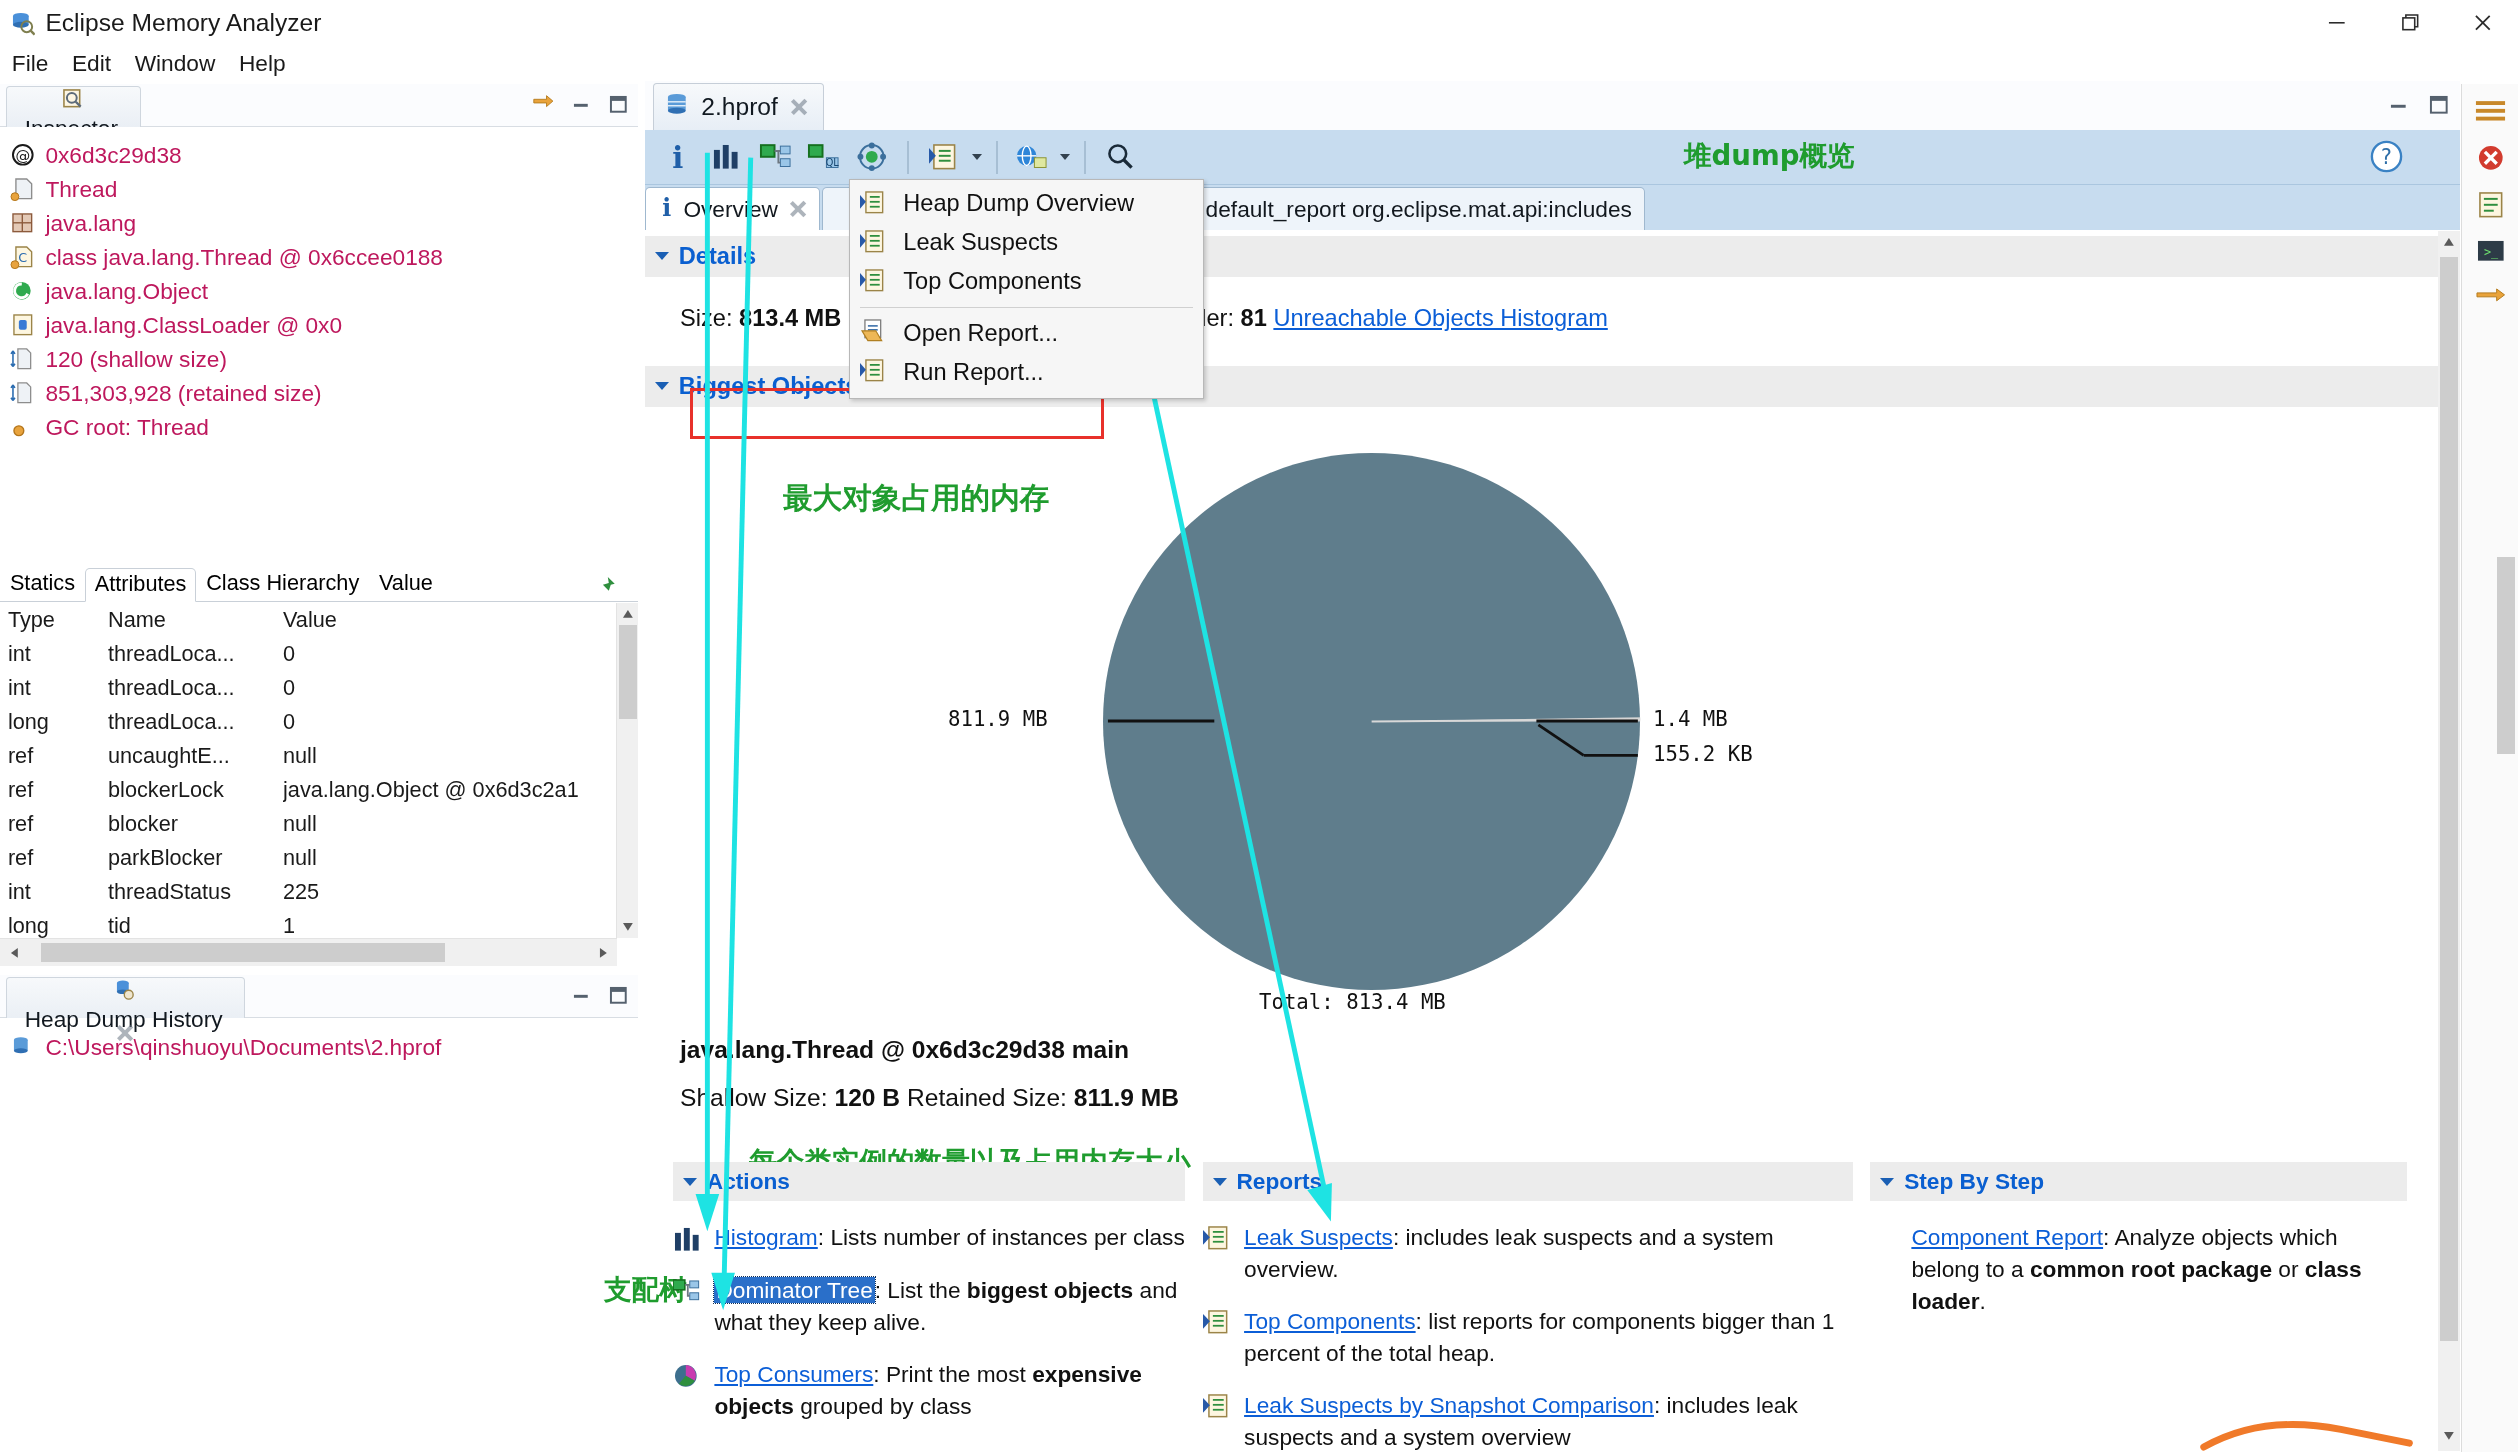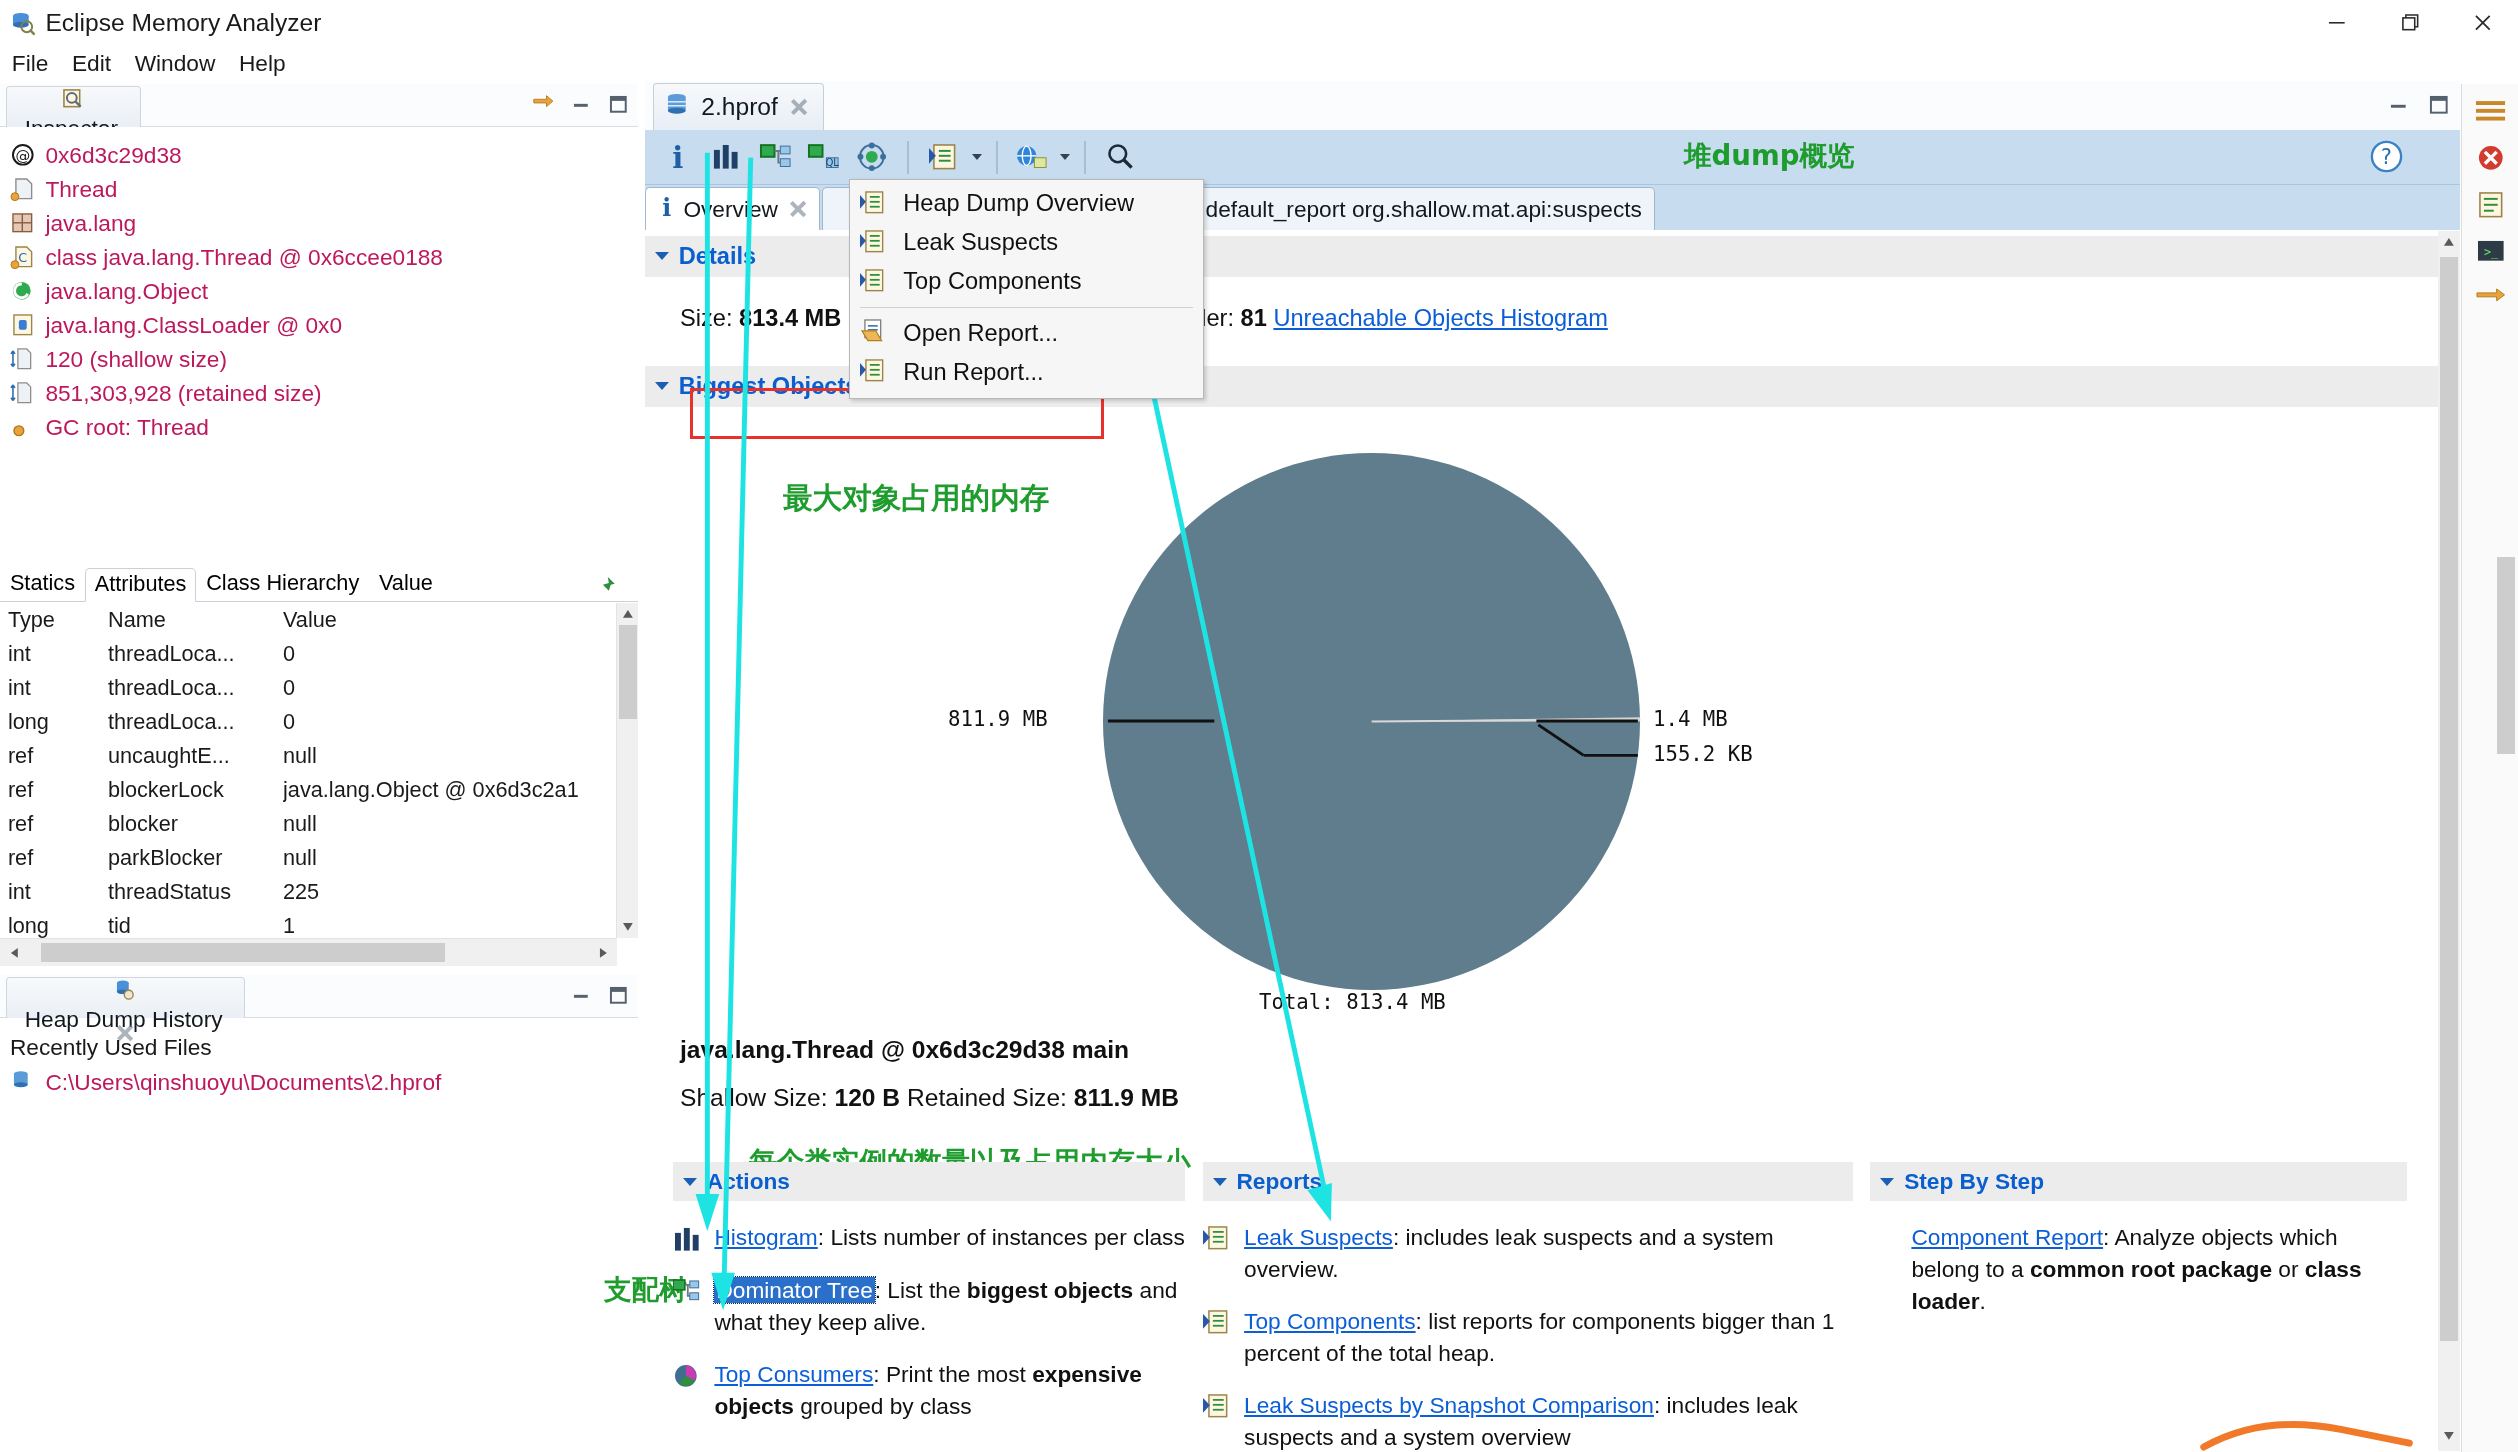--- a/index.html
+++ b/index.html
@@ -473,21 +473,20 @@
           </span>
           <span class="mini-btn">
             <svg width="21.7" height="21.7" viewBox="0 0 22 22">
                 <rect x="4" y="4" width="15" height="15" fill="none" stroke="#55616e" stroke-width="2"></rect>
                 <rect x="4" y="4" width="15" height="4" fill="#55616e"></rect>
               </svg>
           </span>
         </div>
       </div>
       <div class="hdh-body">
-        <div class="hdh-title">Recently Used Files</div>
         <div class="hdh-file">
           <span class="ins-icon">
             <svg width="23.6" height="23.6" viewBox="0 0 24 24">
               <ellipse cx="11" cy="5" rx="7" ry="2.6" fill="#5a9bd8"></ellipse>
               <rect x="4" y="5" width="14" height="11" fill="#5a9bd8"></rect>
               <ellipse cx="11" cy="16" rx="7" ry="2.6" fill="#2f6fb3"></ellipse>
             </svg>
           </span>
           <span class="ins-label">C:\Users\qinshuoyu\Documents\2.hprof</span>
         </div>
@@ -618,21 +617,21 @@
       <div class="itab plain">
         <span>
           <svg width="25.6" height="25.6" viewBox="0 0 26 26">
             <rect x="6" y="2" width="17" height="21" fill="#fdf6e0" stroke="#9b8448" stroke-width="1.4"></rect>
             <line x1="10" y1="7" x2="20" y2="7" stroke="#2f8f3e" stroke-width="1.8"></line>
             <line x1="10" y1="12" x2="20" y2="12" stroke="#2f8f3e" stroke-width="1.8"></line>
             <line x1="10" y1="17" x2="20" y2="17" stroke="#2f8f3e" stroke-width="1.8"></line>
             <polygon points="1,5 1,19 7,12" fill="#2759a8"></polygon>
           </svg>
         </span>
-        <span class="lbl">default_report  org.shallow.mat.api:suspects</span>
+        <span class="lbl">default_report  org.eclipse.mat.api:includes</span>
       </div>
     </div>
 
     <div class="ed-content">
 
       <div class="section-bar">
         <span class="tri"></span>
         <span class="section-title">Details</span>
       </div>
 

